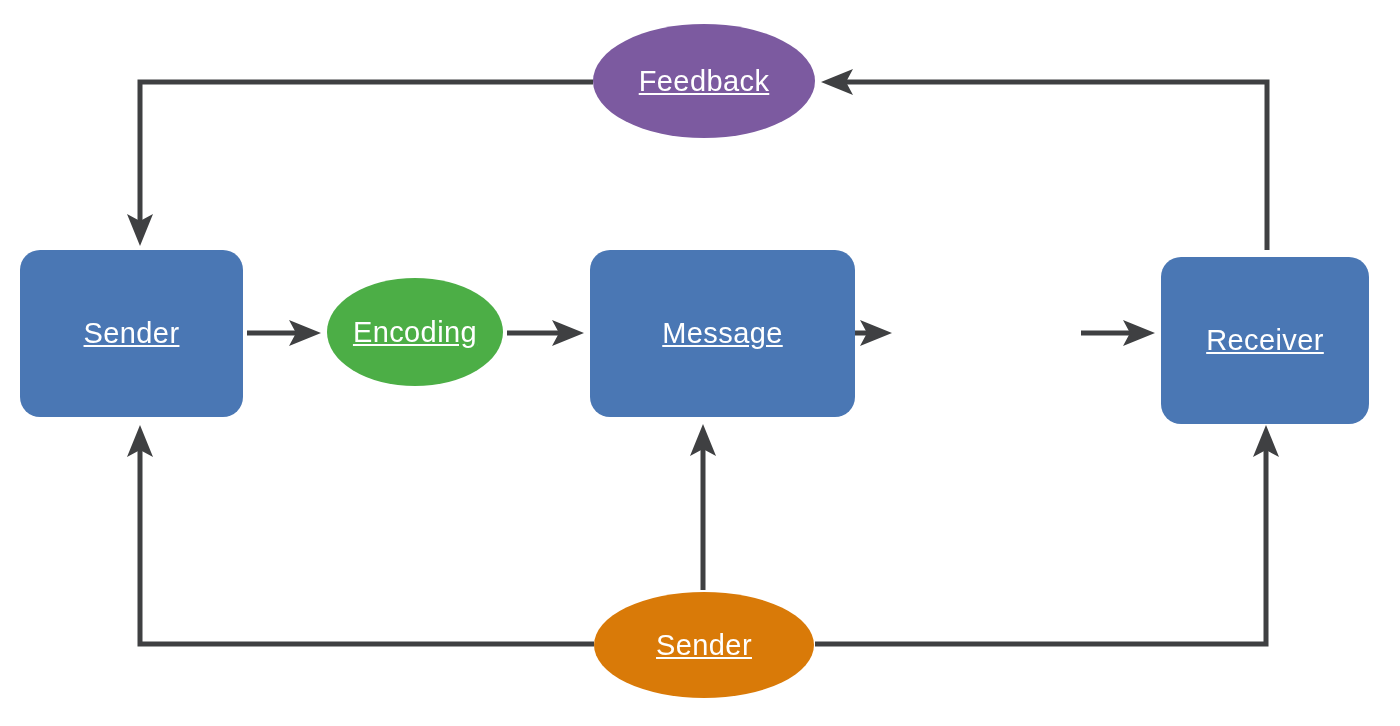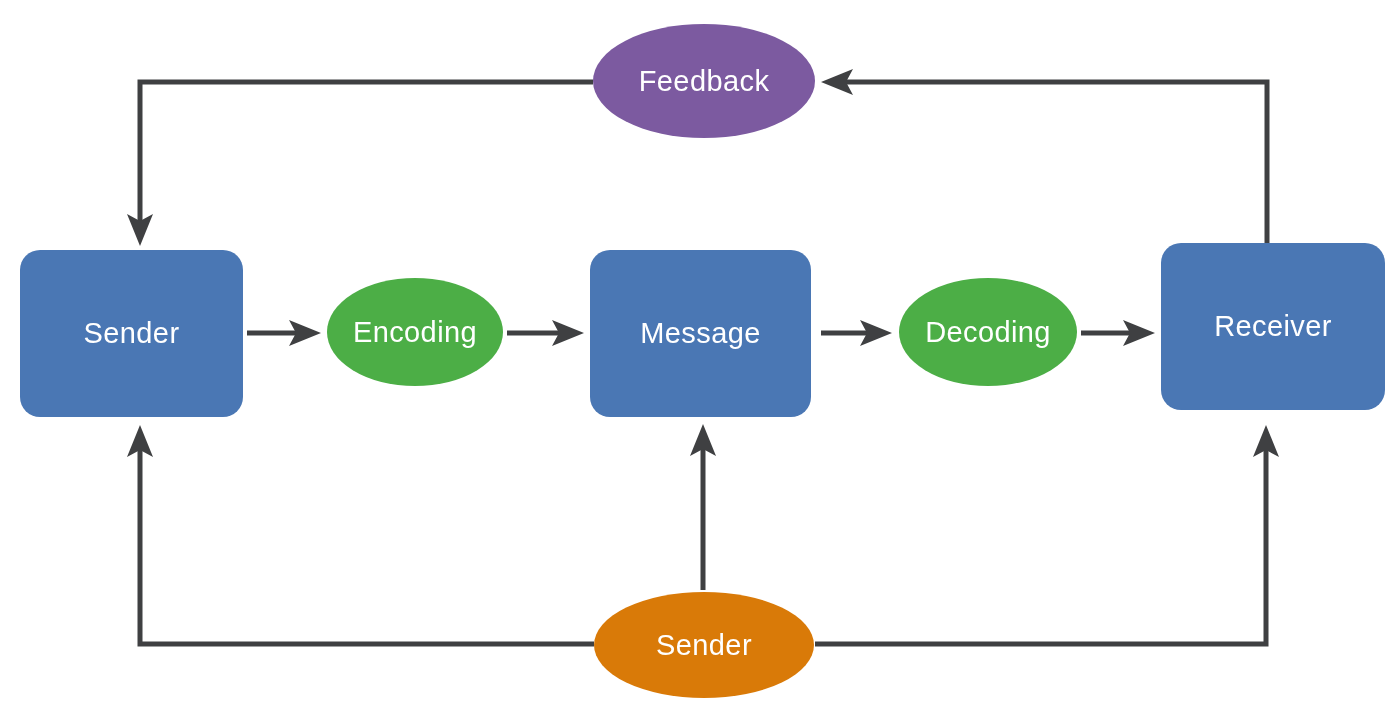--- a/index.html
+++ b/index.html
@@ -27,31 +27,31 @@
     fill: var(--arrow-color, #3F4042);
     stroke: none;
   }
   .node {
     position: absolute;
     display: flex; align-items: center; justify-content: center;
     color: var(--label-color, #fff);
     font-size: 29px;
     letter-spacing: 0.4px;
   }
-  .node span { white-space: nowrap; }
+  .node span { white-space: nowrap; text-decoration: underline; }
   .node.rect { border-radius: 20px; background: var(--node-blue, #4A77B4); }
   .node.ellipse { border-radius: 50%; }
   .node.green  { background: var(--node-green,  #4CAE46); text-align: center; }
   .node.purple { background: var(--node-purple, #7C5AA0); }
   .node.orange { background: var(--node-orange, #D97A08); }
 
   
   #node-sender   { left: 20px;   top: 250px; width: 223px; height: 167px; }
-  #node-message  { left: 590px;  top: 250px; width: 221px; height: 167px; }
-  #node-receiver { left: 1161px; top: 243px; width: 224px; height: 167px; }
+  #node-message  { left: 590px;  top: 250px; width: 265px; height: 167px; }
+  #node-receiver { left: 1161px; top: 257px; width: 208px; height: 167px; }
   #node-encoding { left: 327px;  top: 278px; width: 176px; height: 108px; }
   #node-decoding { left: 899px;  top: 278px; width: 178px; height: 108px; }
   #node-feedback { left: 593px;  top: 24px;  width: 222px; height: 114px; }
   #node-noise    { left: 594px;  top: 592px; width: 220px; height: 106px; }
 </style>
 </head>
 <body>
 
 <div class="canvas">
 
@@ -78,23 +78,20 @@
   </div>
 
   <div class="node ellipse green" id="node-encoding">
     <span>Encoding</span>
   </div>
 
   <div class="node rect" id="node-message">
     <span>Message</span>
   </div>
 
-  <div class="node ellipse green" id="node-decoding">
-    <span>Decoding</span>
-  </div>
 
   <div class="node rect" id="node-receiver">
     <span>Receiver</span>
   </div>
 
   <div class="node ellipse purple" id="node-feedback">
     <span>Feedback</span>
   </div>
 
   <div class="node ellipse orange" id="node-noise">

